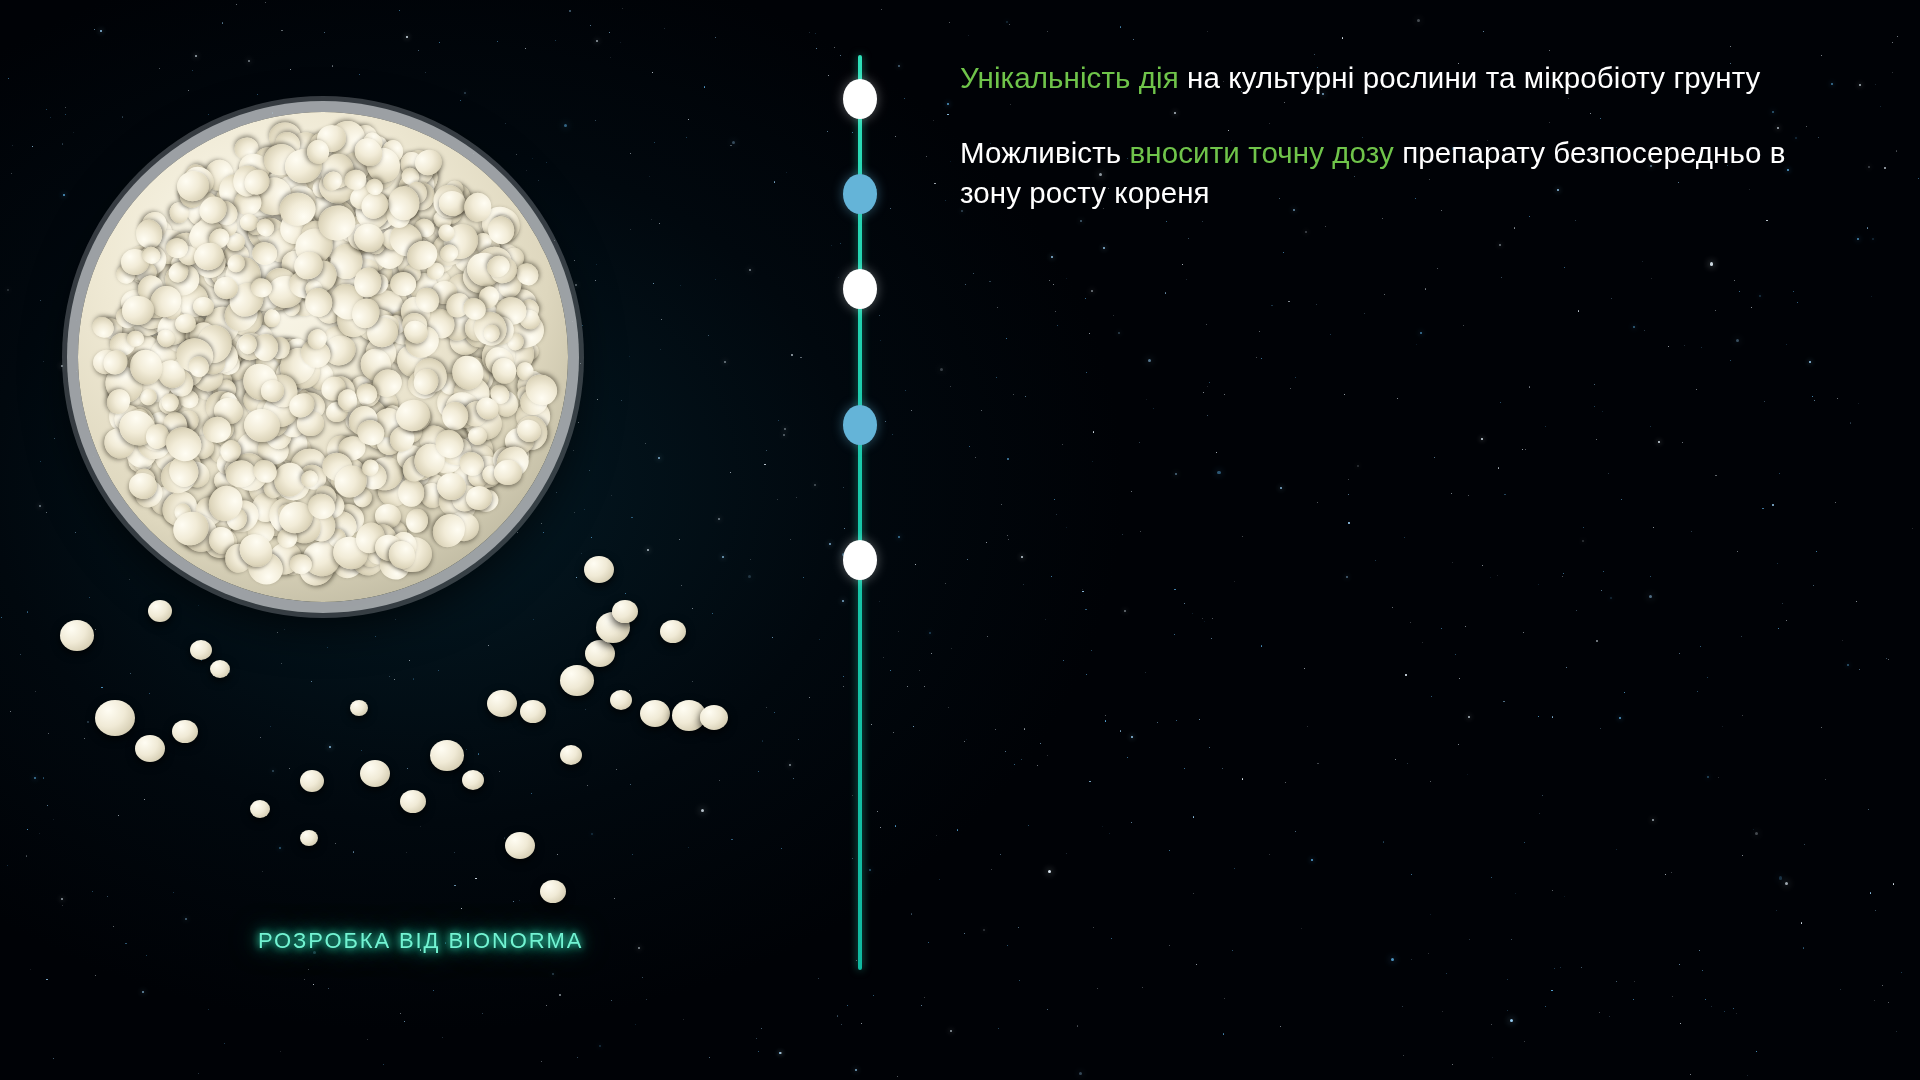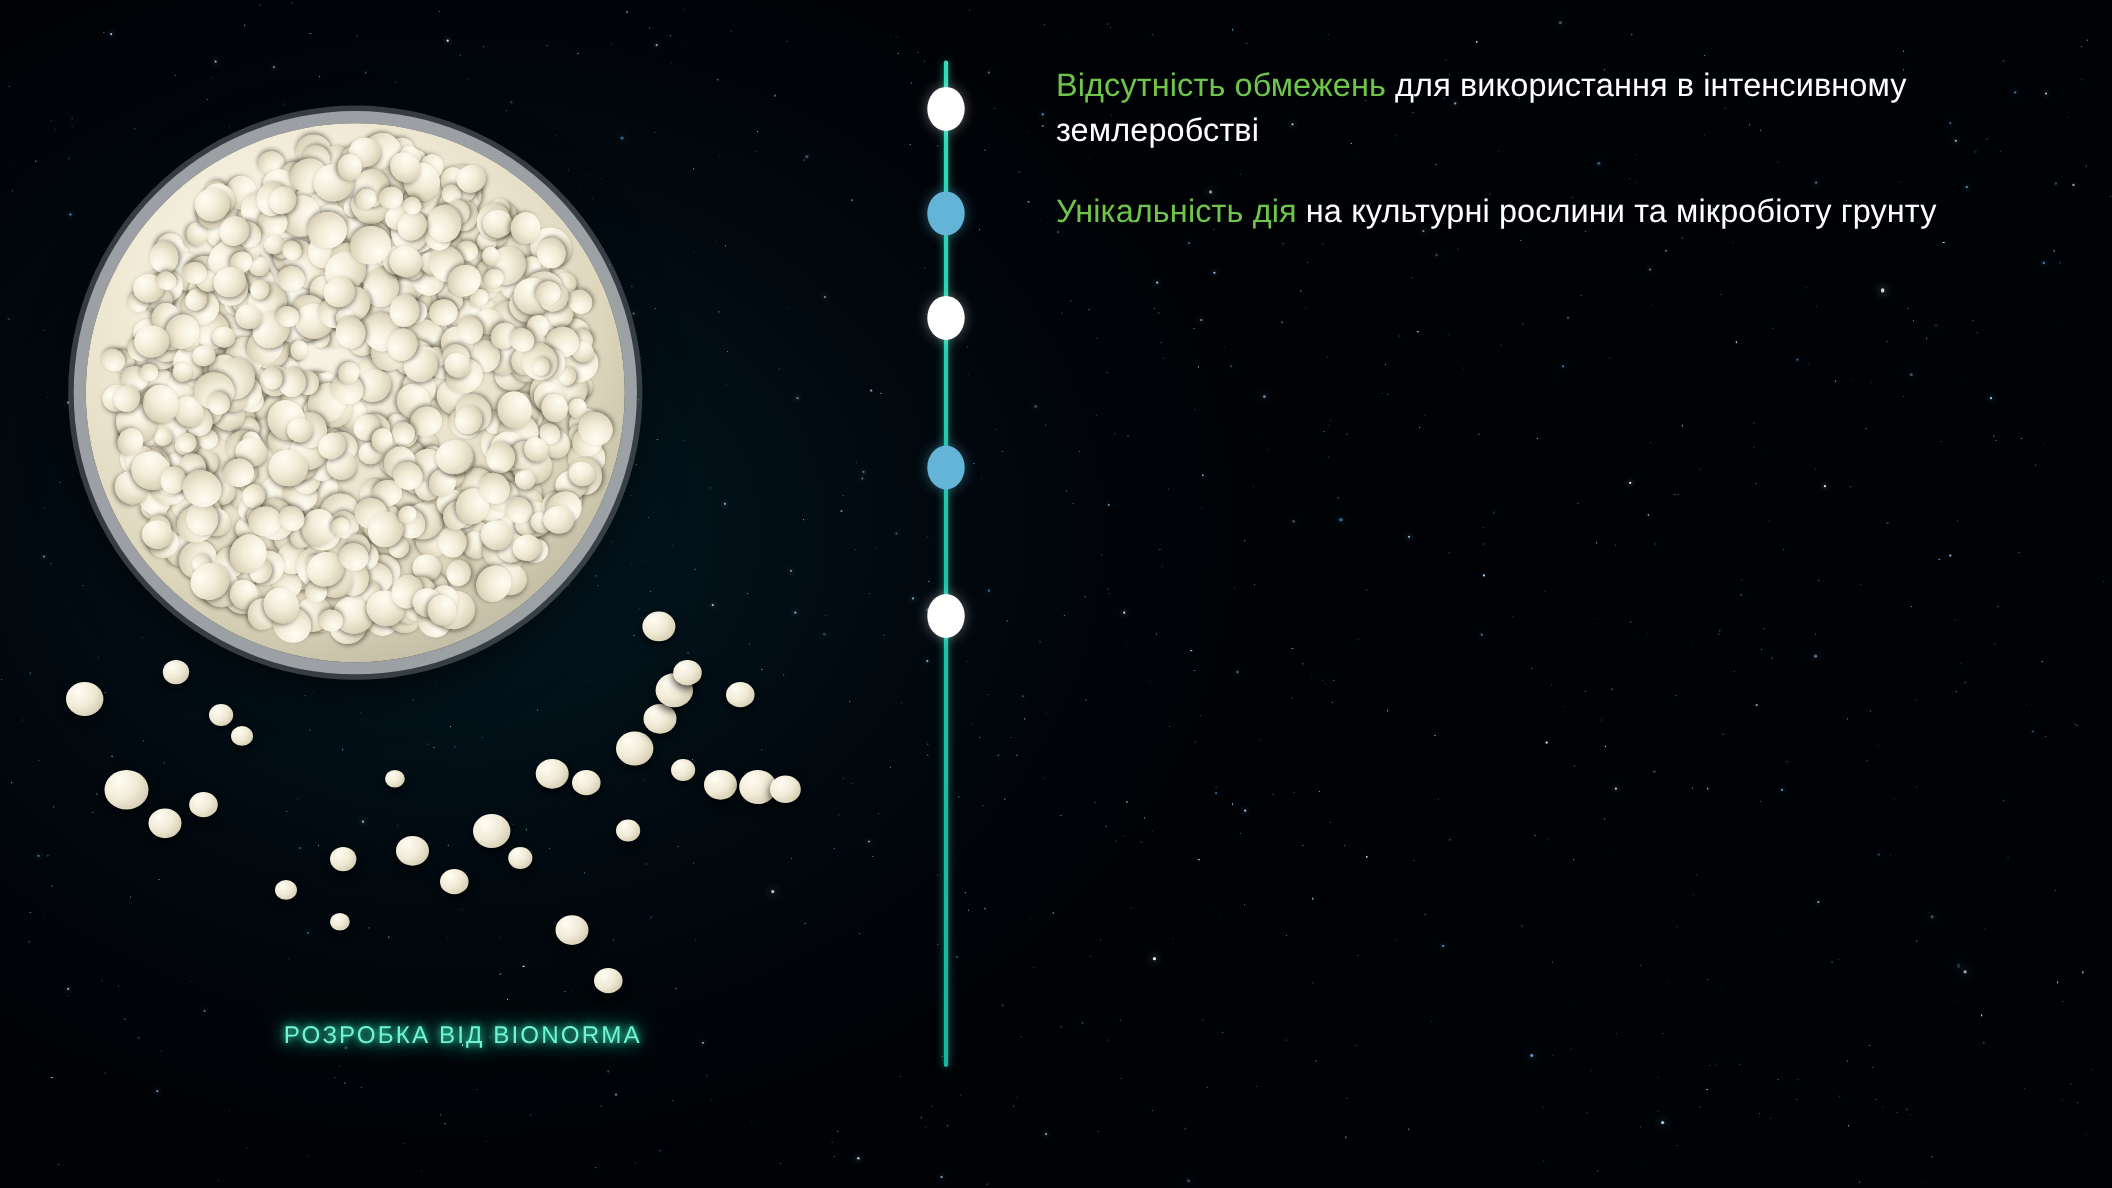--- a/index.html
+++ b/index.html
@@ -1677,20 +1677,20 @@
         <div class="node white" style="top:4.78%"></div>
         <div class="node blue" style="top:15.16%"></div>
         <div class="node white" style="top:25.55%"></div>
         <div class="node blue" style="top:40.39%"></div>
         <div class="node white" style="top:55.23%"></div>
       </div>
   </div>
 
   <div id="points">
       <div class="point">
-        <p><span class="hl">Відсутність обмежень</span><span class=""> для використання в інтенсивному землеробстві</span></p>
+        <p><span class="hl">Унікальність дія</span><span class=""> на культурні рослини та мікробіоту грунту</span></p>
       </div>
       <div class="point">
-        <p><span class="hl">Унікальність дія</span><span class=""> на культурні рослини та мікробіоту грунту</span></p>
+        <p><span class="">Можливість </span><span class="hl">вносити точну дозу</span><span class=""> препарату безпосередньо в зону росту кореня</span></p>
       </div>
     </div>
 
 </div>
 
 </body></html>

